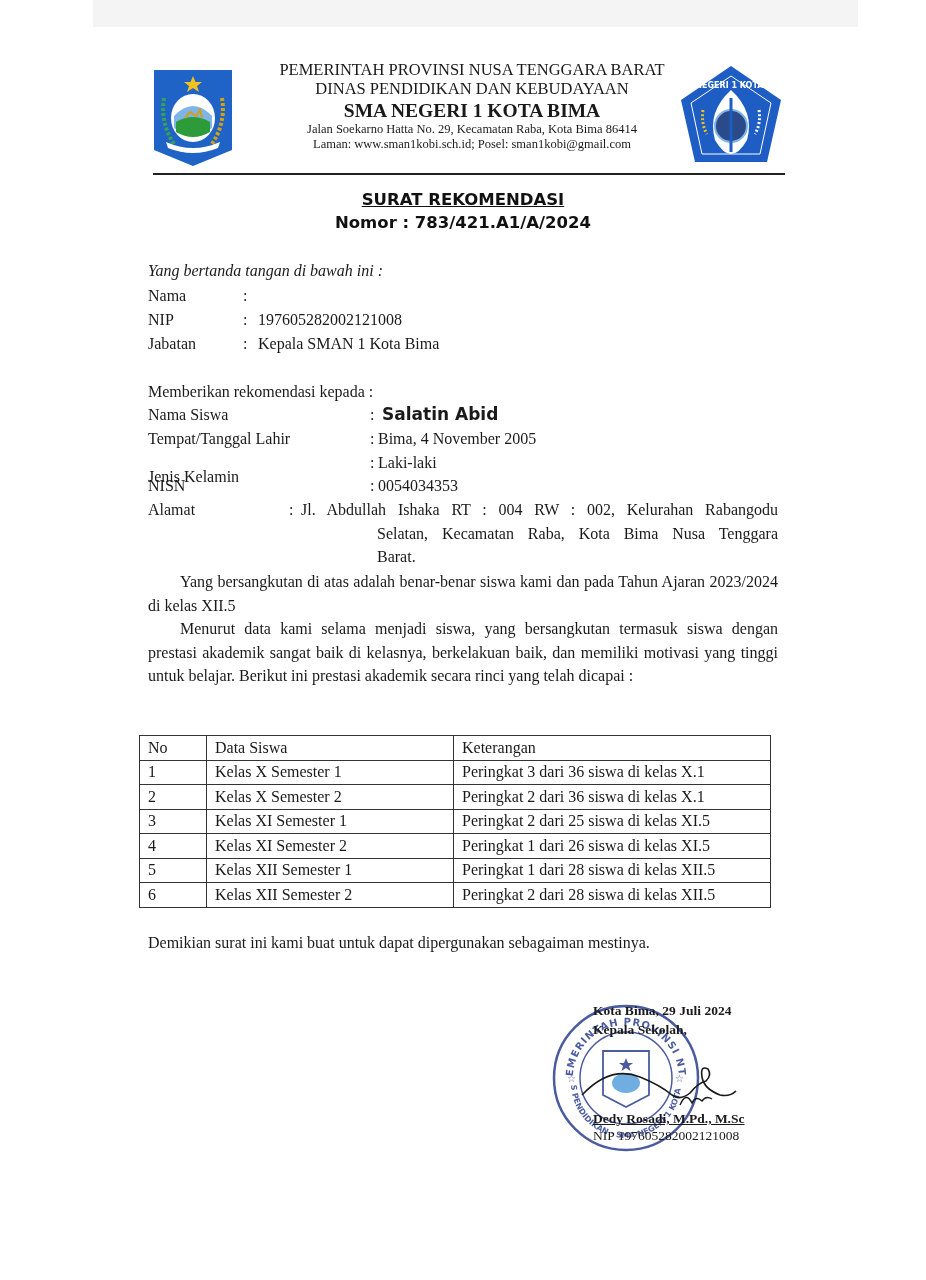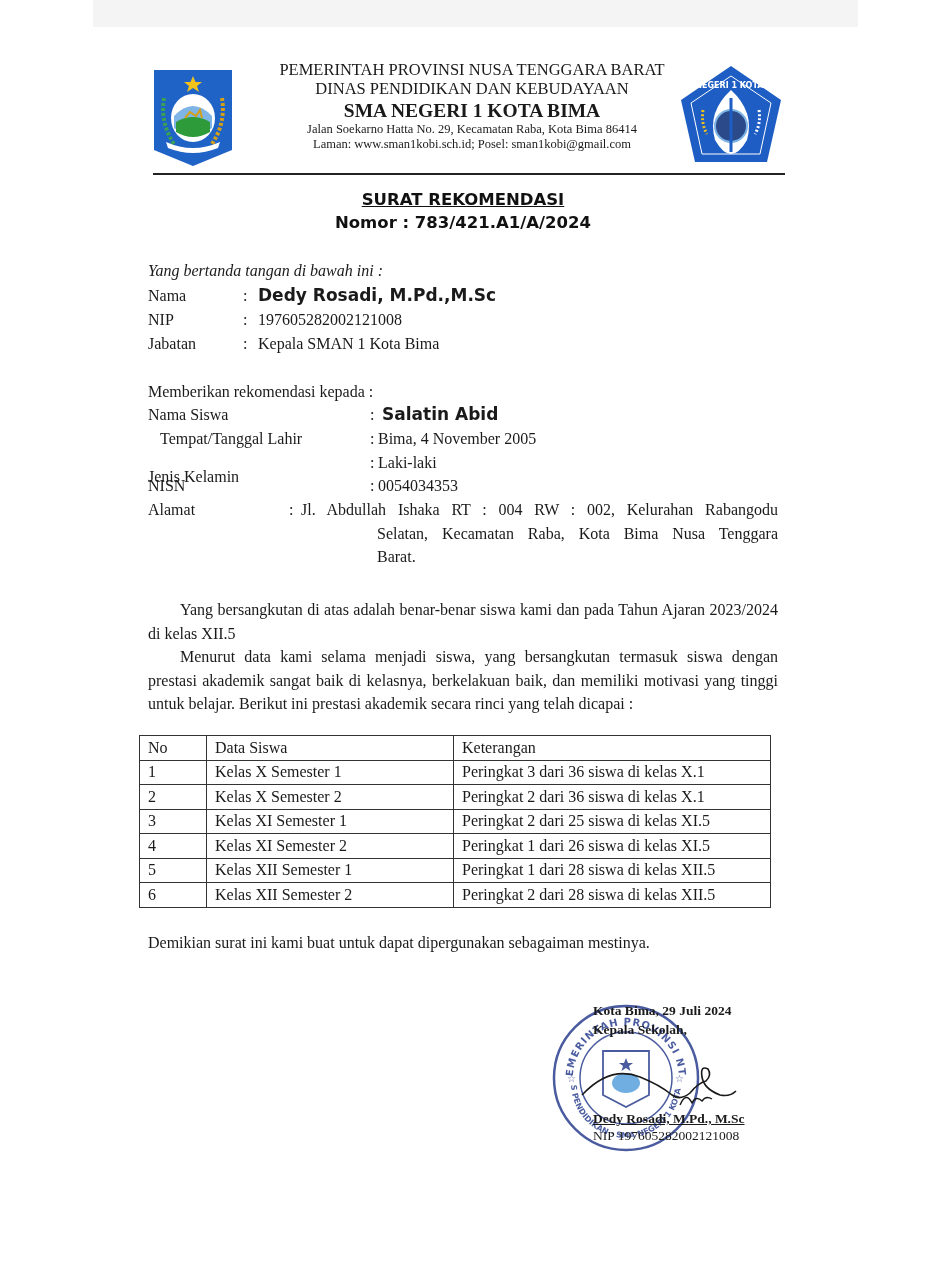--- a/index.html
+++ b/index.html
@@ -22,21 +22,21 @@
   .kop-rule { position: absolute; left: 153px; top: 173px; width: 632px; height: 0; border-top: 2.5px solid #222; }
 
   
   .title { position: absolute; left: 0; width: 926px; text-align: center; font-family: "DejaVu Sans", sans-serif; font-weight: bold; color: #111; }
   .title.t1 { top: 190px; font-size: 16.5px; text-decoration: underline; }
   .title.t2 { top: 213px; font-size: 16.5px; }
 
   .txt { position: absolute; font-size: 16px; white-space: nowrap; }
   .bold-sans { font-family: "DejaVu Sans", sans-serif; font-weight: bold; font-size: 17px; }
 
-  .para { position: absolute; left: 148px; width: 630px; font-size: 16px; line-height: 23.5px; text-align: justify; margin-top: 28px; }
+  .para { position: absolute; left: 148px; width: 630px; font-size: 16px; line-height: 23.5px; text-align: justify; }
   .para .indent { display: inline-block; width: 32px; }
 
   
   table.prestasi {
     position: absolute; left: 139px; top: 735px; width: 632px; border-collapse: collapse; font-size: 16px;
   }
   table.prestasi th, table.prestasi td {
     border: 1px solid #333; padding: 0 8px; height: 23.5px; text-align: left; font-weight: normal;
   }
   table.prestasi .c1 { width: 50px; }
@@ -89,37 +89,36 @@
 
   <div class="kop-rule"></div>
 
   <div class="title t1">SURAT REKOMENDASI</div>
   <div class="title t2">Nomor : 783/421.A1/A/2024</div>
 
   <div class="txt" style="left:148px; top:262px;font-style:italic;">Yang bertanda tangan di bawah ini :</div>
 
   <div class="txt" style="left:148px; top:287px;">Nama</div>
   <div class="txt" style="left:243px; top:287px;">:</div>
-  <div class="txt bold-sans" style="left:258px; top:285px;">Dedy Rosadi, M.Pd.,M.Sc</div>
 
   <div class="txt" style="left:148px; top:311px;">NIP</div>
   <div class="txt" style="left:243px; top:311px;">:</div>
   <div class="txt" style="left:258px; top:311px;">197605282002121008</div>
 
   <div class="txt" style="left:148px; top:335px;">Jabatan</div>
   <div class="txt" style="left:243px; top:335px;">:</div>
   <div class="txt" style="left:258px; top:335px;">Kepala SMAN 1 Kota Bima</div>
 
   <div class="txt" style="left:148px; top:383px;">Memberikan rekomendasi kepada :</div>
 
   <div class="txt" style="left:148px; top:406px;">Nama Siswa</div>
   <div class="txt" style="left:370px; top:406px;">:</div>
   <div class="txt bold-sans" style="left:382px; top:404px;">Salatin Abid</div>
 
-  <div class="txt" style="left:160px; top:430px;">Tempat/Tanggal Lahir</div>
+  <div class="txt" style="left:148px; top:430px;">Tempat/Tanggal Lahir</div>
   <div class="txt" style="left:370px; top:430px;">:</div>
   <div class="txt" style="left:378px; top:430px;">Bima, 4 November 2005</div>
 
   <div class="txt" style="left:148px; top:468px;font-family:Liberation Serif, serif;">Jenis Kelamin</div>
   <div class="txt" style="left:370px; top:454px;">:</div>
   <div class="txt" style="left:378px; top:454px;">Laki-laki</div>
 
   <div class="txt" style="left:148px; top:477px;">NISN</div>
   <div class="txt" style="left:370px; top:477px;">:</div>
   <div class="txt" style="left:378px; top:477px;">0054034353</div>

